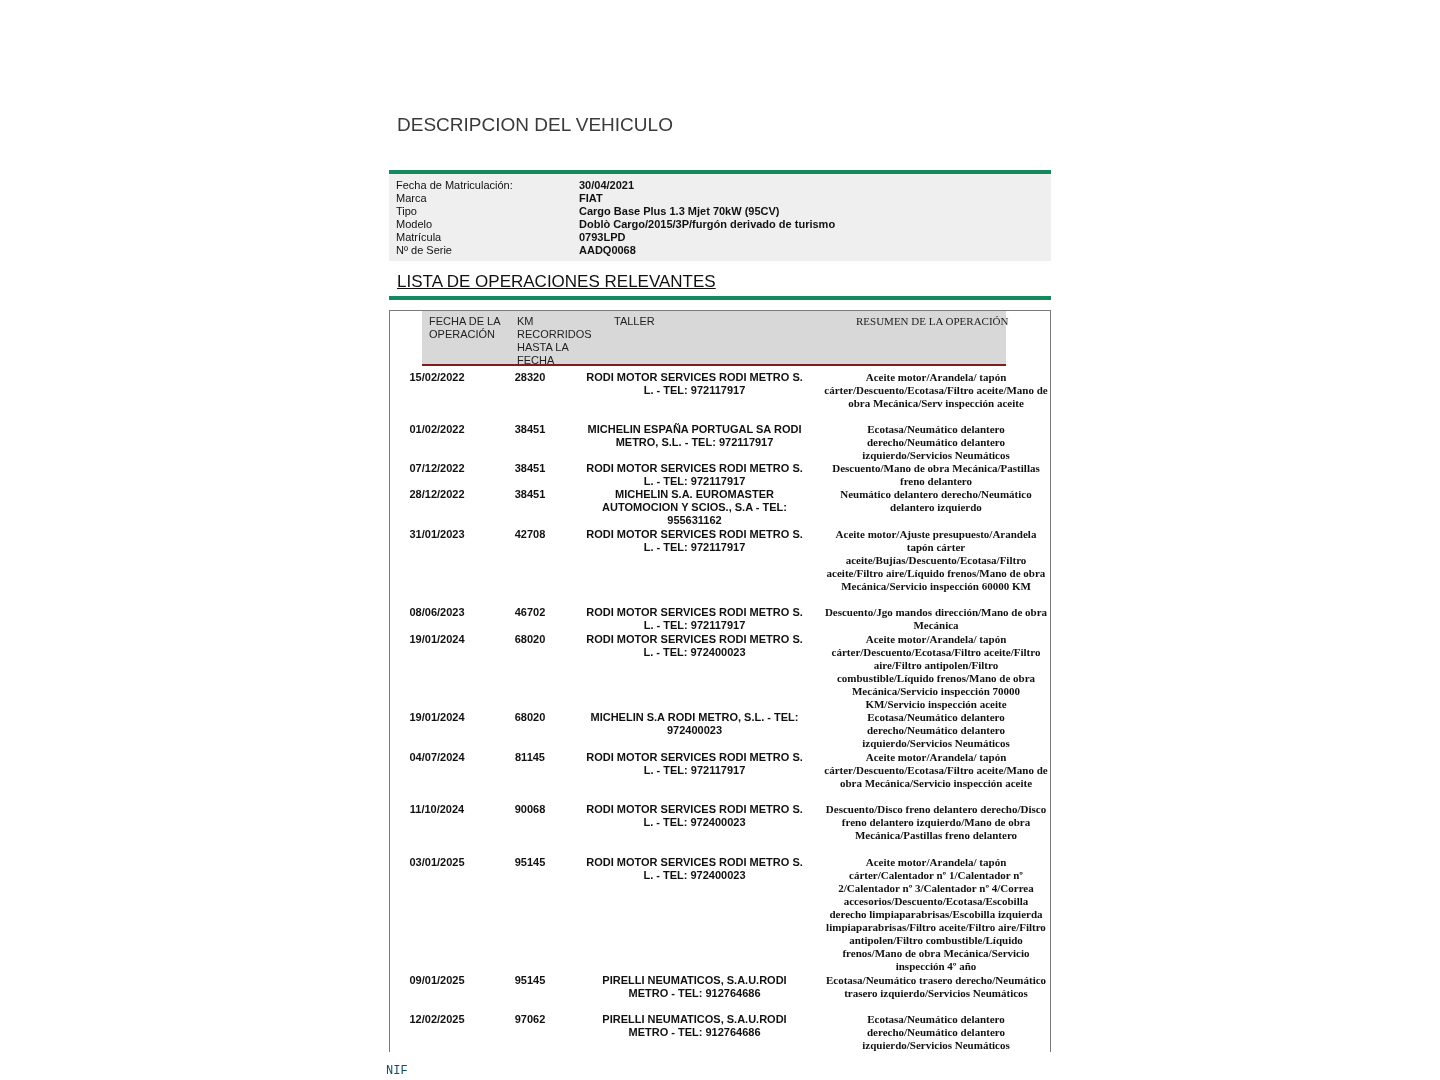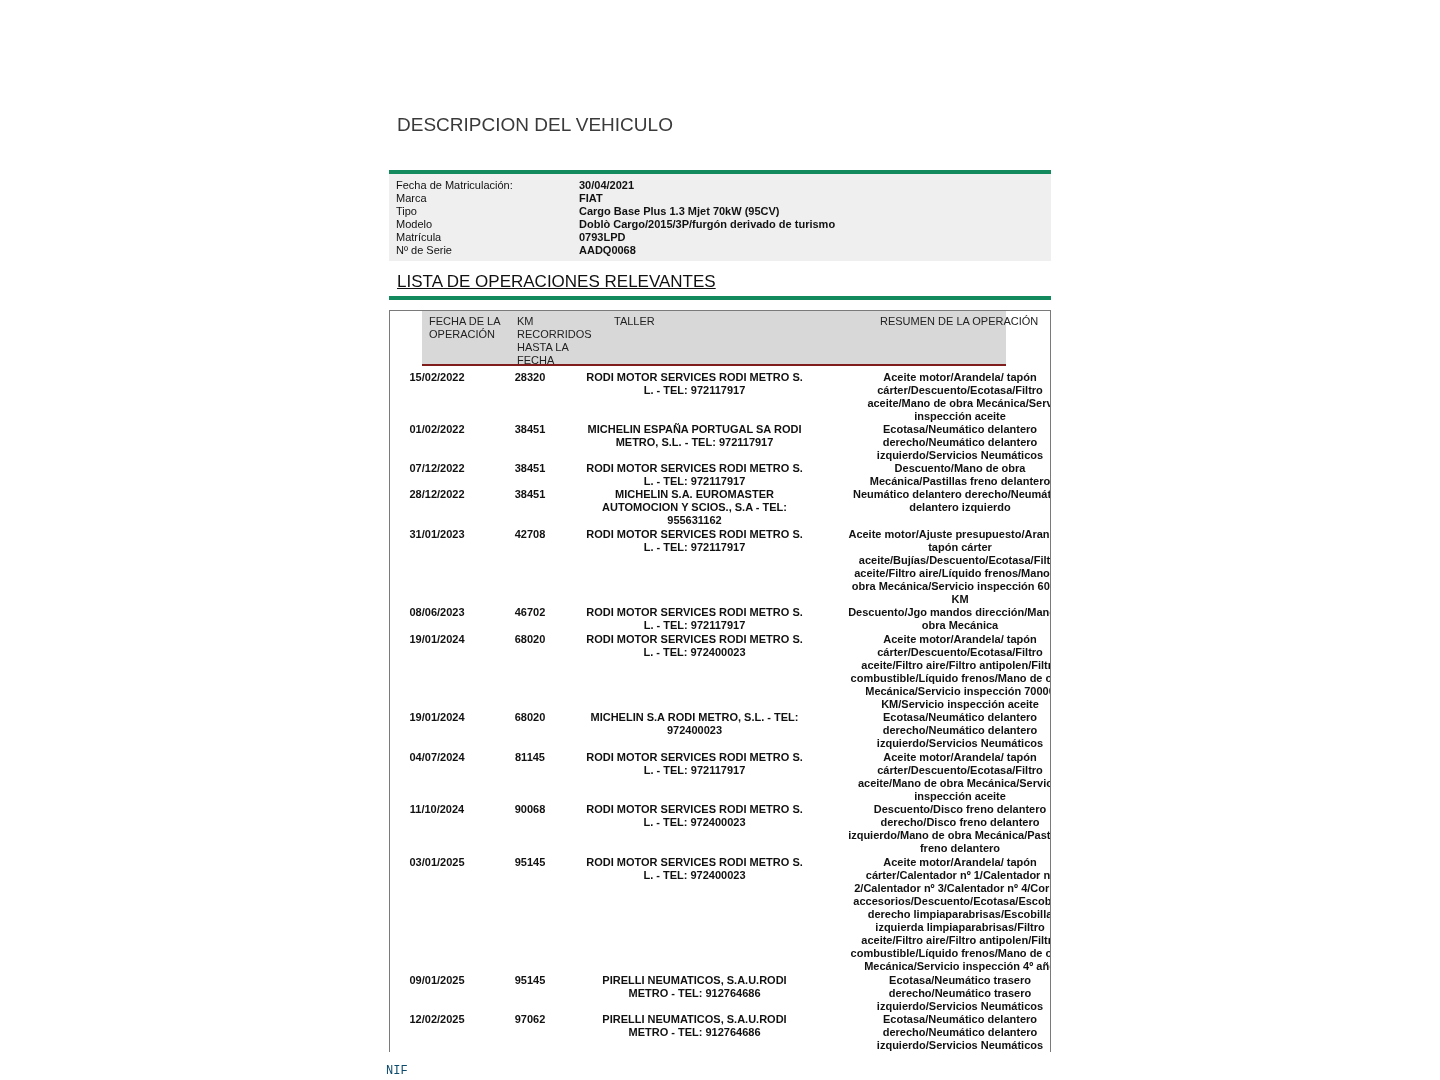--- a/index.html
+++ b/index.html
@@ -19,21 +19,21 @@
                  border-left: 1px solid #7a7a7a; border-right: 1px solid #7a7a7a; border-top: 1px solid #7a7a7a;
                  box-sizing: border-box; overflow: hidden; }
     .thead { position: absolute; left: 0; top: 0; width: 584px; height: 55px; background: #d8d8d8;
              border-bottom: 2px solid #7f1d1d; box-sizing: border-box; margin-left: 32px; }
     .th { position: absolute; top: 4px; font-size: 11px; line-height: 13px; color: #222; }
     .row { position: absolute; left: 0; width: 660px; font-size: 11px; line-height: 13px; font-weight: bold; }
     .cell { position: absolute; top: 0; text-align: center; }
     .c1 { left: 7px; width: 80px; }
     .c2 { left: 95px; width: 90px; }
     .c3 { left: 192px; width: 225px; }
-    .c4 { left: 458px; width: 224px; }
+    .c4 { left: 434px; width: 224px; font-family: Liberation Serif, serif; }
     .footer-nif { position: absolute; left: 386px; top: 1064px; font-family: "Liberation Mono", monospace;
                   font-size: 12px; color: #0c4a6e; }
   </style>
 </head>
 <body>
 
 <div class="page">
   <h1 class="doc-title">DESCRIPCION DEL VEHICULO</h1>
 
   <div class="green-bar" style="top:170px;"></div>

